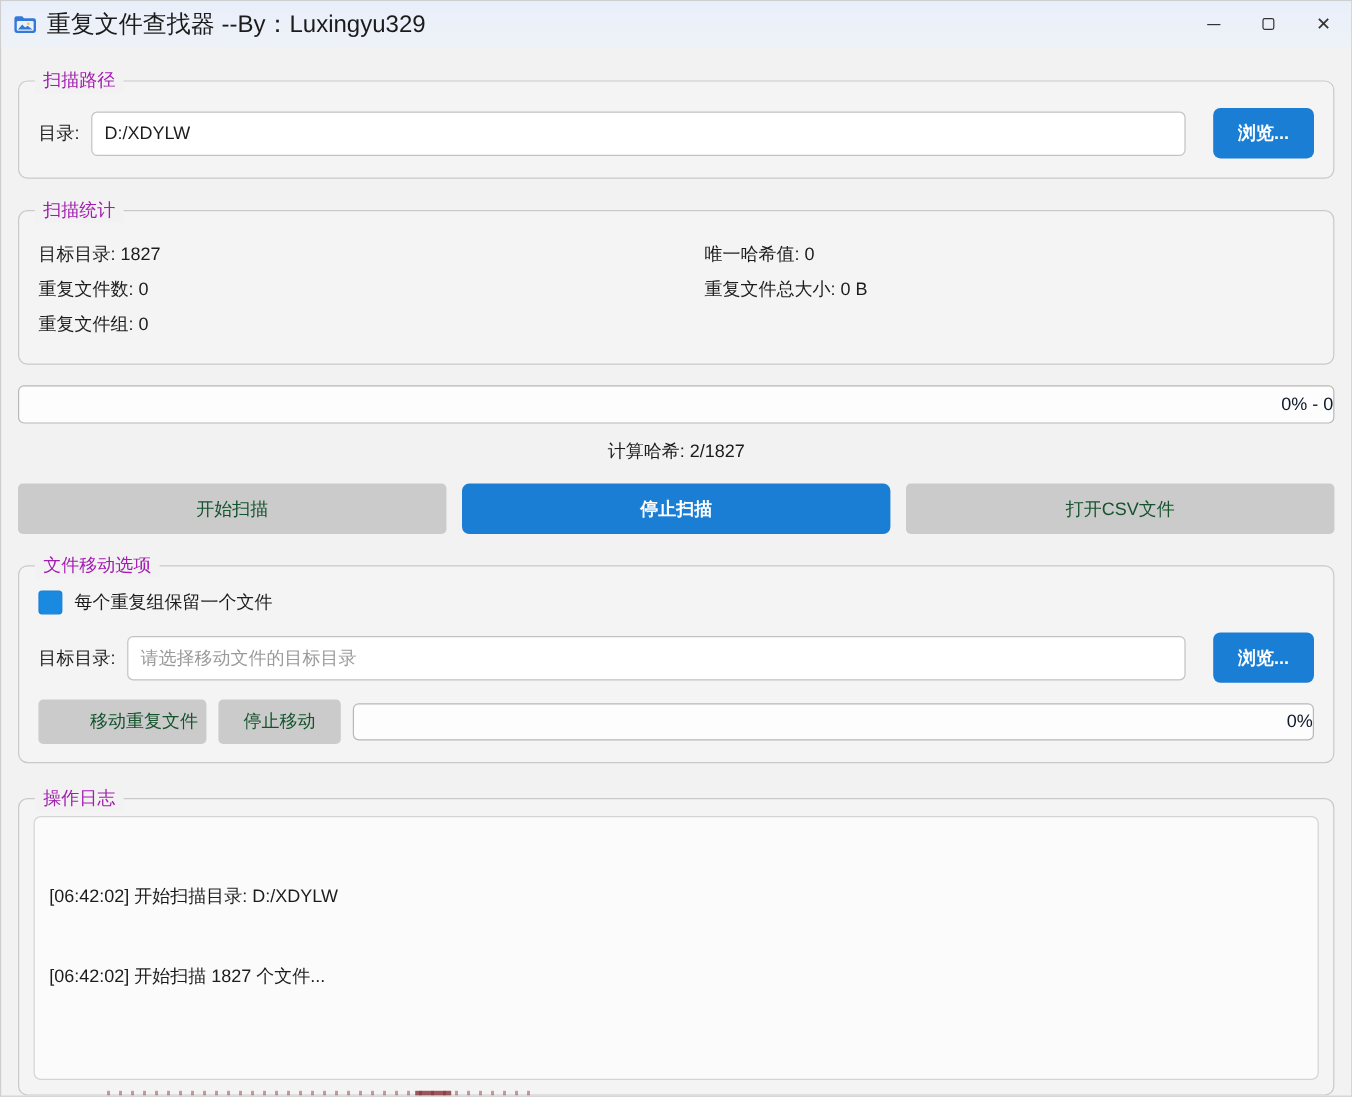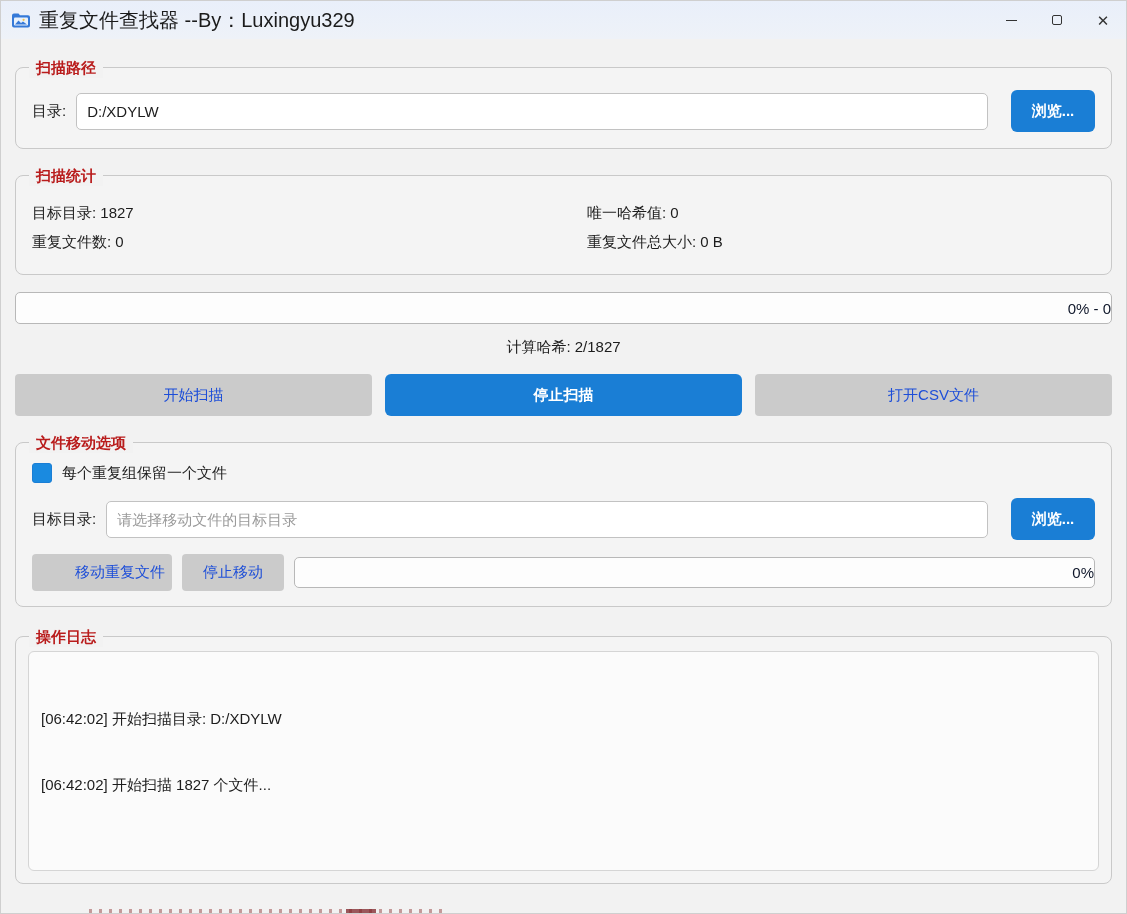--- a/index.html
+++ b/index.html
@@ -38,23 +38,23 @@
     border: 1px solid #c9c9c9;
     border-radius: 8px;
     margin: 0 14px;
     background: #f4f4f4;
   }
   .legend {
     position: absolute;
     top: -11px; left: 13px;
     background: #f2f2f2;
     padding: 0 7px;
-    font-weight: bold;
-    font-size: 15px;
-    color: #b91c1c;
+    font-weight: normal;
+    font-size: 15px;
+    color: #a21caf;
     line-height: 21px;
   }
   
   .row { display: flex; align-items: center; }
   .text-input {
     flex: 1;
     height: 37px;
     background: #ffffff;
     border: 1px solid #c2c2c2;
     border-radius: 5px;
@@ -71,21 +71,21 @@
     border: none;
     border-radius: 6px;
     font-size: 15px;
     font-weight: bold;
     font-family: "Liberation Sans", "DejaVu Sans", sans-serif;
     cursor: pointer;
   }
   .btn-browse { width: 84px; height: 42px; margin-left: 23px; }
   .btn-disabled {
     background: #cbcbcb;
-    color: #1d4ed8;
+    color: #14532d;
     border: none;
     border-radius: 4px;
     font-size: 15px;
     font-family: "Liberation Sans", "DejaVu Sans", sans-serif;
   }
   
   .stats-grid {
     display: grid;
     grid-template-columns: 555px 1fr;
     padding: 22px 16px 18px;
@@ -202,20 +202,23 @@
 <div class="group mt-group">
   <span class="legend">扫描统计</span>
   <div class="stats-grid">
     <div class="stats-col">
       <div>
         <span>目标目录:</span> <span>1827</span>
       </div>
       <div>
         <span>重复文件数:</span> <span>0</span>
       </div>
+      <div>
+        <span>重复文件组:</span> <span>0</span>
+      </div>
     </div>
     <div class="stats-col">
       <div>
         <span>唯一哈希值:</span> <span>0</span>
       </div>
       <div>
         <span>重复文件总大小:</span> <span>0 B</span>
       </div>
     </div>
   </div>

